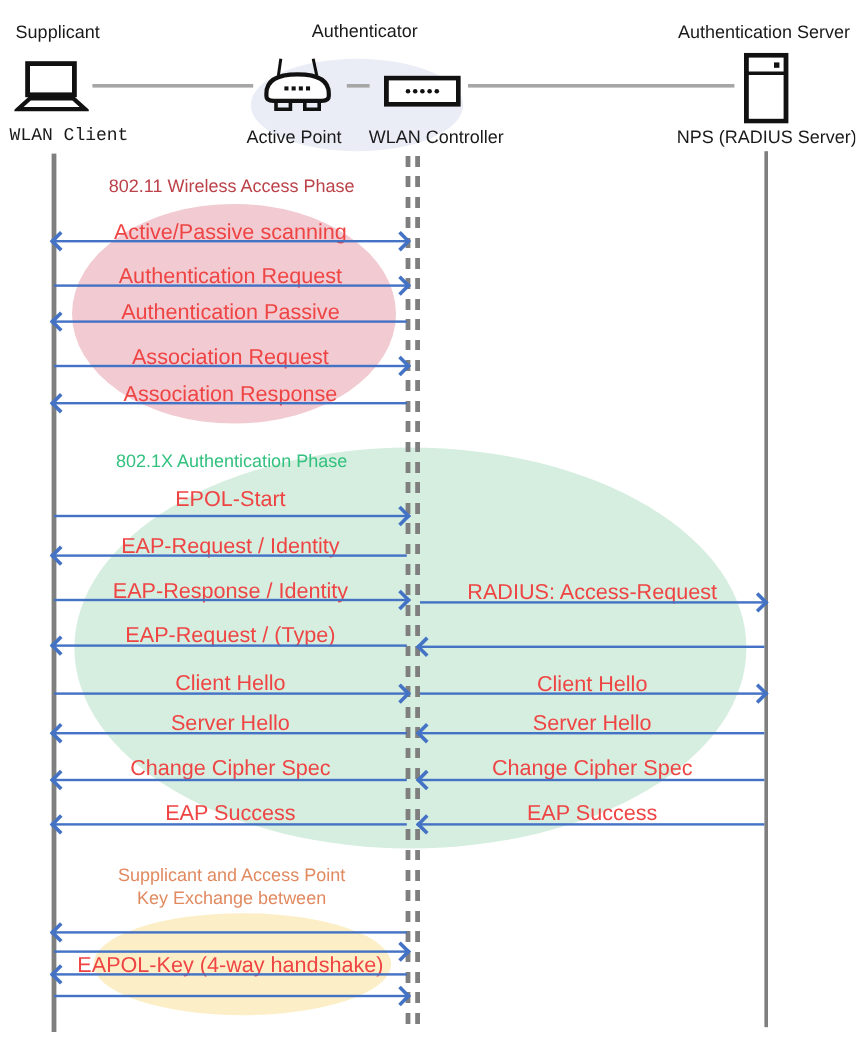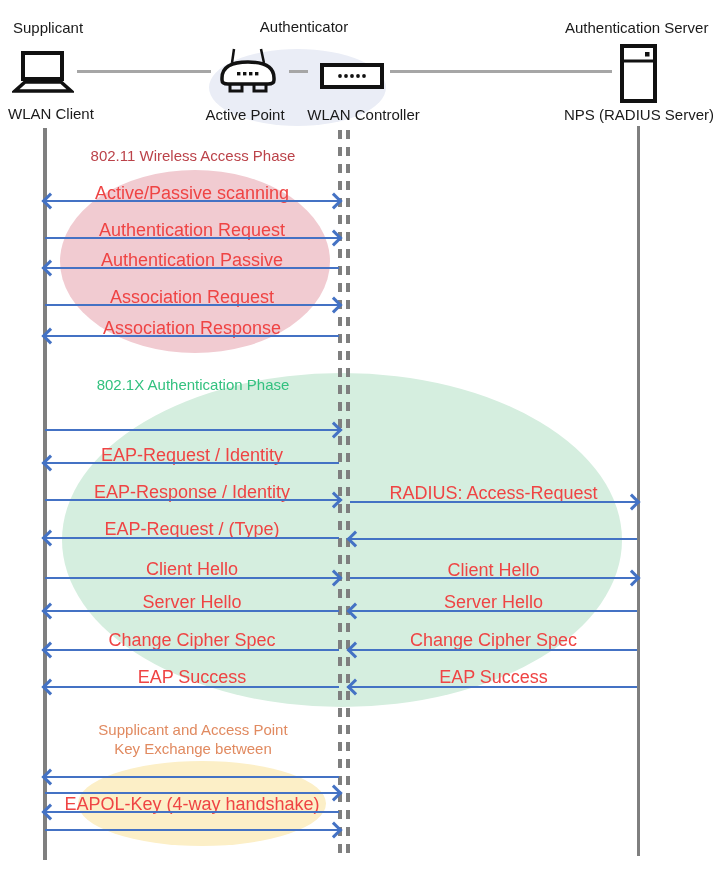--- a/index.html
+++ b/index.html
@@ -85,21 +85,21 @@
     </svg>
   </div>
   <div class="abs" style="left:620px;top:44px;z-index:2;">
     <svg width="38" height="59" viewBox="0 0 38 59">
       <rect x="2" y="2" width="33" height="55" fill="#fff" stroke="#111" stroke-width="4"></rect>
       <line x1="3" y1="17" x2="34" y2="17" stroke="#111" stroke-width="3"></line>
       <rect x="25" y="8" width="4.5" height="4.5" fill="#111"></rect>
     </svg>
   </div>
 
-  <div class="nodelbl" style="left:8px;top:105px;text-align:left;">WLAN Client</div>
+  <div class="nodelbl" style="left:8px;top:105px;text-align:left;font-family:Liberation Mono, monospace;">WLAN Client</div>
   <div class="nodelbl" style="left:201px;top:106px;width:88px;">Active Point</div>
   <div class="nodelbl" style="left:306px;top:106px;width:115px;">WLAN Controller</div>
   <div class="nodelbl" style="left:564px;top:106px;width:145px;">NPS (RADIUS Server)</div>
 
   <div class="life" style="left:43px;top:128px;height:732px;"></div>
   <div class="life dash" style="left:338px;top:130px;height:724px;"></div>
   <div class="life dash" style="left:346px;top:130px;height:724px;"></div>
   <div class="life" style="left:637px;top:126px;height:730px;width:3px;"></div>
 
   <div class="ellipse el-p1"></div>
@@ -128,20 +128,21 @@
     </div>
   <div class="mlabel l" style="top:287px;">Association Request</div>
   <div class="arrow l" style="top:304px;">
       <i class="h hr"></i>
     </div>
   <div class="mlabel l" style="top:318px;">Association Response</div>
   <div class="arrow l" style="top:335px;">
       <i class="h hl"></i>
     </div>
 
+  <div class="mlabel l" style="top:406px;">EPOL-Start</div>
   <div class="arrow l" style="top:429px;">
       <i class="h hr"></i>
     </div>
   <div class="mlabel l" style="top:445px;">EAP-Request / Identity</div>
   <div class="arrow l" style="top:462px;">
       <i class="h hl"></i>
     </div>
   <div class="mlabel l" style="top:482px;">EAP-Response / Identity</div>
   <div class="arrow l" style="top:499px;">
       <i class="h hr"></i>

